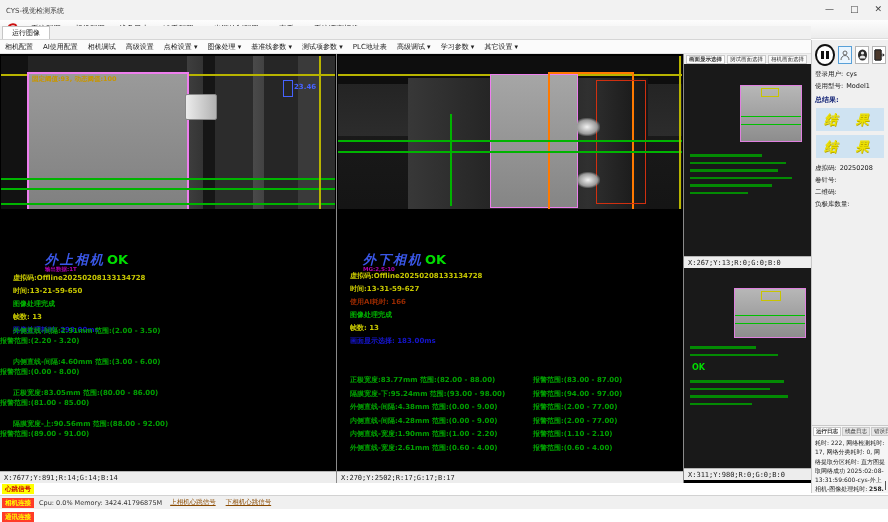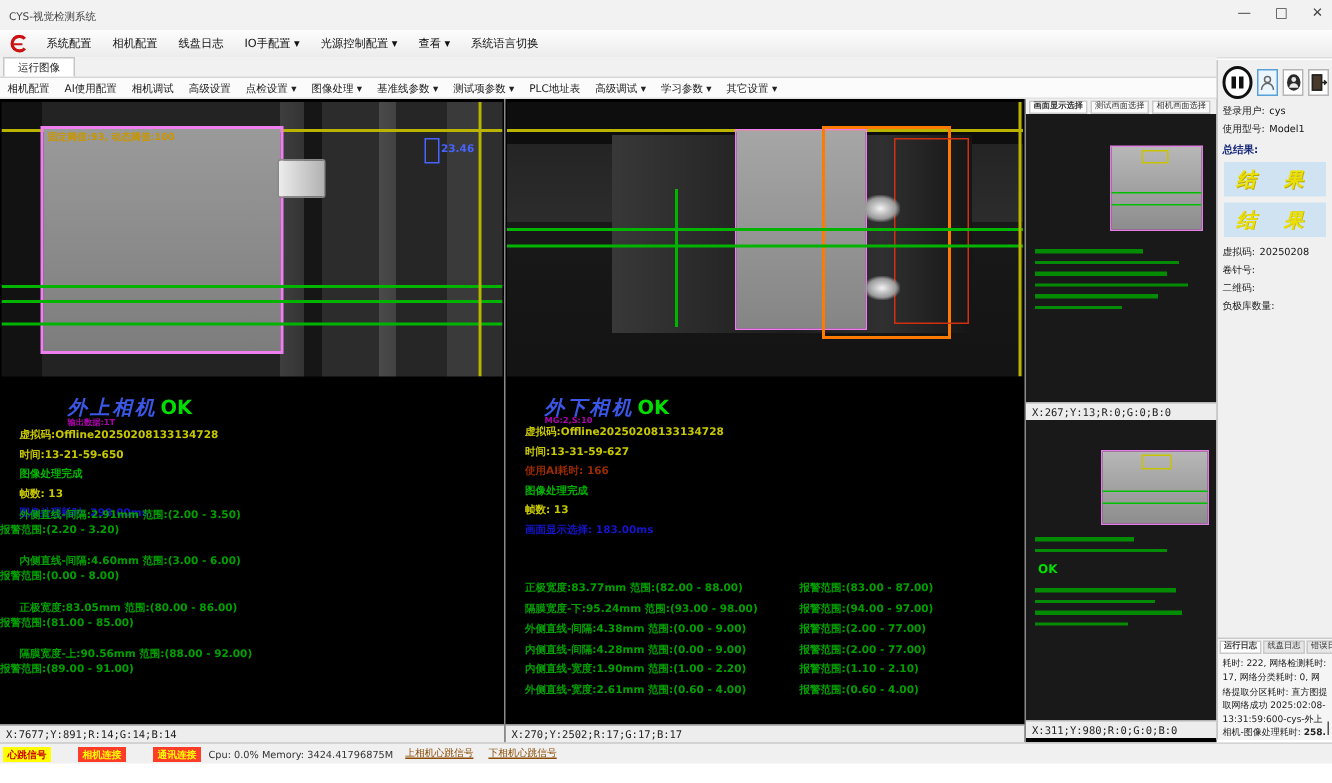--- a/index.html
+++ b/index.html
@@ -13,33 +13,33 @@
   .win-btn{font-size:9px;color:#444;line-height:12px;cursor:default;}
 
   
   .menubar{position:absolute;left:0;top:20px;width:888px;height:18px;background:linear-gradient(#fdfdfd,#ececec);
            border-bottom:1px solid #ddd;display:flex;align-items:center;}
   .logo{margin:0 5px 0 6px;display:flex;align-items:center;}
   .menu-items{display:flex;align-items:center;}
   .menu-item{font-size:7.5px;color:#111;padding:0 7px;white-space:nowrap;}
 
   
-  .content{position:absolute;left:0;top:38px;width:811px;height:455px;}
+  .content{position:absolute;left:0;top:26px;width:811px;height:455px;}
   .tabstrip{height:13px;background:#f1f1f1;border-bottom:1px solid #d6d6d6;display:flex;align-items:flex-end;}
   .tab{font-size:7px;color:#222;background:#fff;border:1px solid #c6c6c6;border-bottom:none;padding:1px 9px 1px 9px;margin-left:2px;}
   .toolbar{height:13px;background:#fbfbfb;border-bottom:1px solid #e2e2e2;display:flex;align-items:center;}
   .tool-item{font-size:7px;color:#222;padding:0 5px;white-space:nowrap;}
 
   .main{position:relative;width:811px;height:429px;background:#000;}
 
   
   .panel{position:absolute;top:0;height:429px;}
   .panel-left{left:0;width:336px;border-right:1px solid #8a8a8a;}
   .panel-mid{left:337px;width:346px;border-right:1px solid #8a8a8a;}
-  .cam-image{position:absolute;left:1px;right:1px;top:2px;height:183px;overflow:hidden;background:#101010;}
+  .cam-image{position:absolute;left:1px;right:1px;top:2px;height:153px;overflow:hidden;background:#101010;}
 
   .scene-left{background:linear-gradient(90deg,
     #121212 0,#121212 27px,#232323 27px,#232323 186px,#3e3e3e 186px,#343434 202px,
     #161616 202px,#161616 214px,#2c2c2c 214px,#2c2c2c 252px,#4a4a4a 252px,#424242 263px,
     #262626 263px,#262626 297px,#3a3a3a 297px,#3a3a3a 318px,#2e2e2e 318px,#2e2e2e 336px);}
   .scene-mid{background:linear-gradient(180deg,#0e0e0e 0,#0e0e0e 28px,#242424 28px,#2c2c2c 80px,#191919 80px,#141414 166px);}
 
   .ol{position:absolute;}
   .hline-y{left:0;right:0;height:2px;background:#b8b400;}
   .vline-y{top:0;bottom:0;width:2px;background:#b8b400;}
@@ -109,21 +109,21 @@
   .log-tabs{display:flex;gap:1px;padding:1px 1px 0 1px;}
   .log-tab{font-size:5.5px;color:#333;border:1px solid #c9c9c9;background:#e6e6e6;padding:0 2px;line-height:7px;white-space:nowrap;}
   .log-tab:first-child{background:#fff;font-weight:bold;}
   .log-text{font-size:6px;color:#222;padding:2px 3px;line-height:1.55;word-break:break-all;}
   .log-text b{font-weight:bold;}
   .log-caret{position:absolute;right:2px;bottom:3px;width:1.5px;height:9px;background:#555;}
 
   
   .statusbar{position:absolute;left:0;top:495px;width:888px;height:14px;background:#f0f0f0;border-top:1px solid #d2d2d2;
              display:flex;align-items:center;padding-left:2px;box-sizing:border-box;}
-  .sb-badges{display:flex;gap:18px;}
+  .sb-badges{display:flex;gap:4px;flex-direction:column;}
   .sb-badges .badge{font-size:6.5px;font-weight:bold;padding:1px 3px;line-height:8px;white-space:nowrap;}
   .sb-badges .badge:nth-child(1){background:#ffff00;color:#cc0000;}
   .sb-badges .badge:nth-child(2),.sb-badges .badge:nth-child(3){background:#ff3c28;color:#ffff00;}
   .sb-cpu{font-size:6.5px;color:#333;margin-left:5px;white-space:nowrap;}
   .sb-links{display:flex;gap:10px;margin-left:8px;}
   .sb-link{font-size:6.5px;color:#8a4a00;text-decoration:underline;white-space:nowrap;}
 </style>
 </head>
 <body>
 

